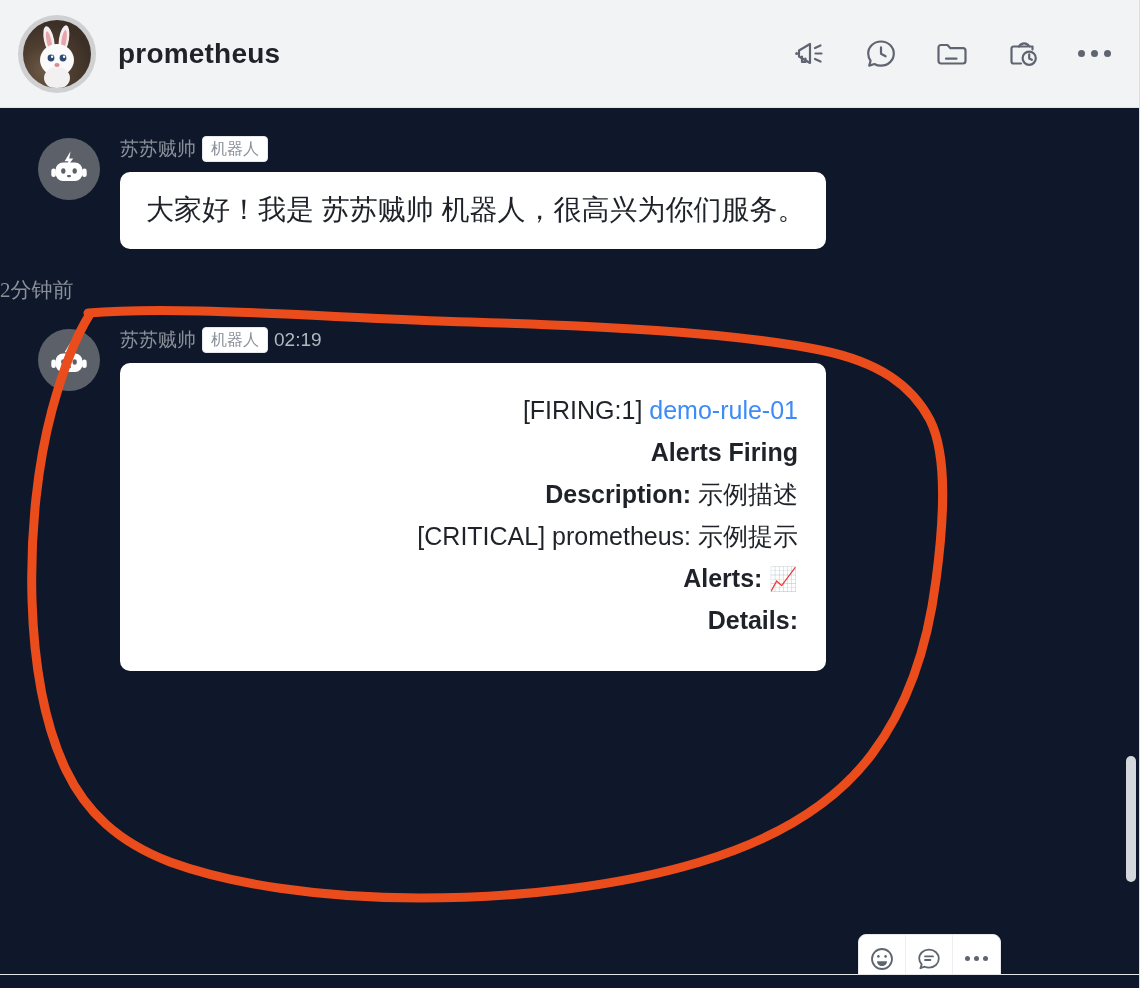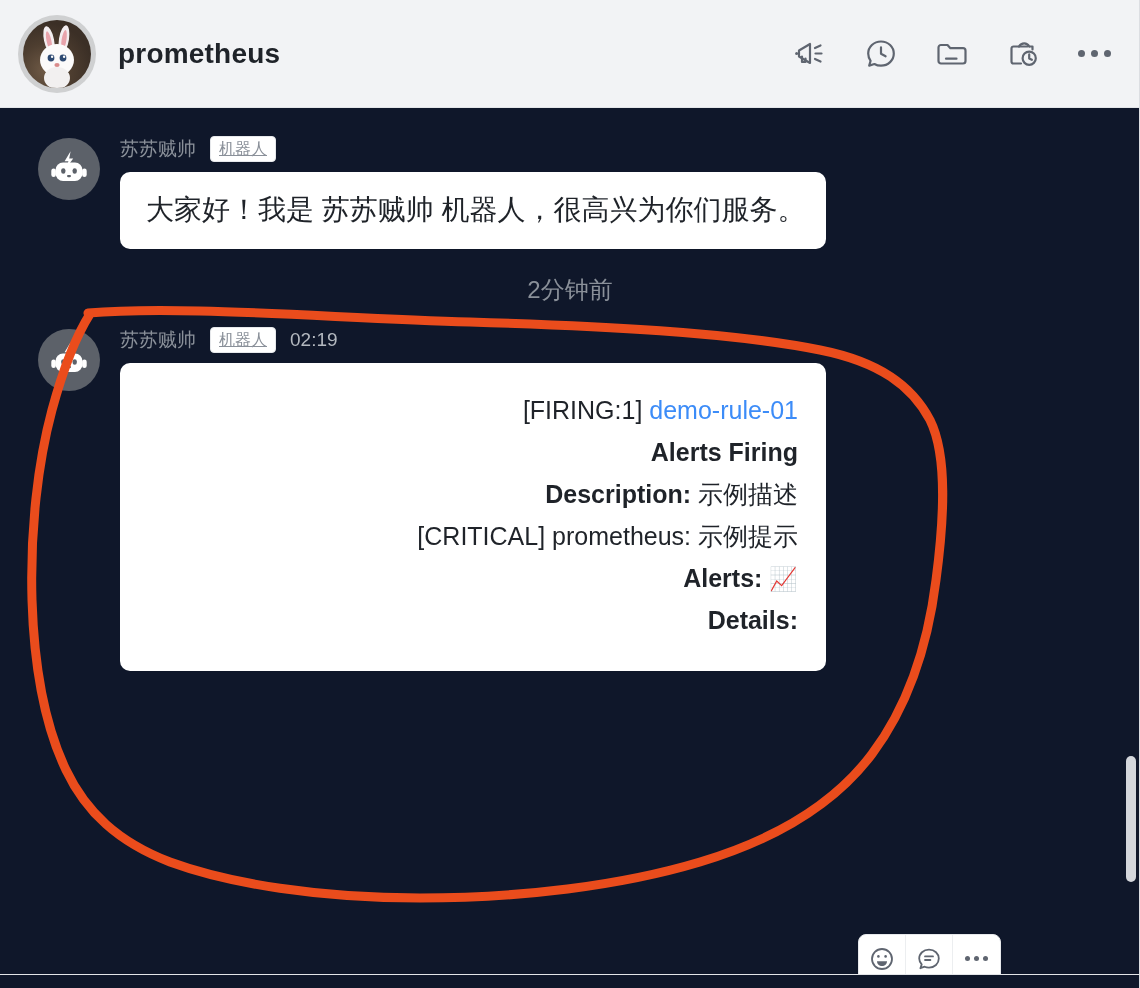--- a/index.html
+++ b/index.html
@@ -102,39 +102,38 @@
   .avatar-bot svg { display: block; }
 
   .msg-main {
     margin-left: 20px;
     min-width: 0;
     flex: 1 1 auto;
   }
   .msg-meta {
     display: flex;
     align-items: center;
-    gap: 14px;
+    gap: 6px;
     height: 30px;
     margin-bottom: 8px;
   }
   .sender-name {
     font-size: 19px;
     color: #8a9099;
     white-space: nowrap;
   }
   .bot-badge {
     font-size: 16px;
     color: #8a9099;
     background: #ffffff;
     border: 1px solid #e6e8eb;
     border-radius: 4px;
     padding: 2px 8px 3px;
     line-height: 1.2;
     white-space: nowrap;
-    text-decoration: underline;
   }
   .msg-time {
     font-size: 19px;
     color: #b3b8bf;
     white-space: nowrap;
   }
 
   .bubble {
     background: #ffffff;
     border-radius: 10px;
@@ -185,26 +184,26 @@
     position: absolute;
     left: 16px;
     top: 17px;
     width: 8px; height: 8px;
     border-radius: 50%;
     background: #a8adb4;
   }
 
   
   .time-divider {
-    text-align: center;
-    font-size: 24px;
+    font-size: 21px;
     color: #8a9099;
     margin: 28px 0 22px;
     height: 26px;
     line-height: 26px;
+    font-family: Liberation Serif, serif;
   }
 
   
   .action-bar {
     position: absolute;
     right: 139px;
     top: 826px;
     display: flex;
     background: #ffffff;
     border: 1px solid #e6e8eb;

